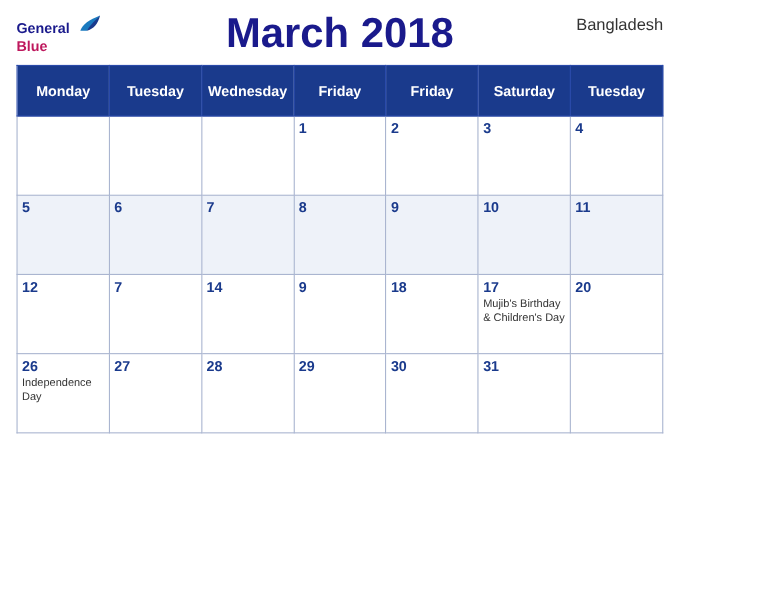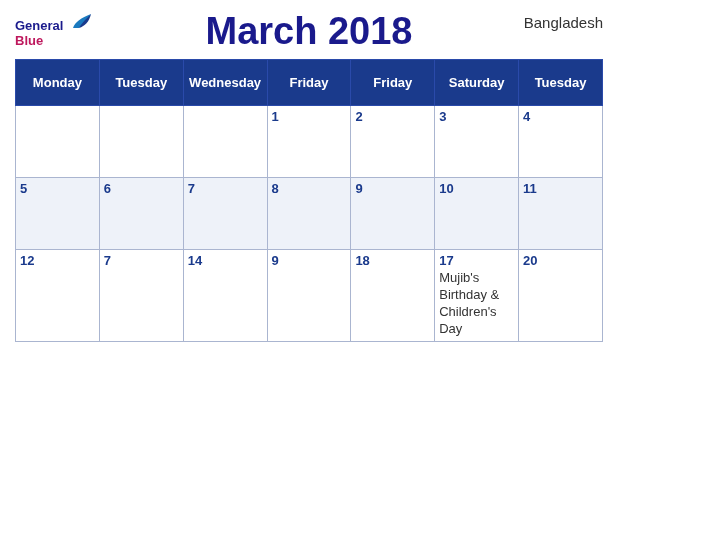--- a/index.html
+++ b/index.html
@@ -90,21 +90,21 @@
       height: 72px;
       background: #fff;
     }
     .day-number {
       font-size: 13px;
       color: #1a3a8c;
       font-weight: bold;
       display: block;
     }
     .holiday-text {
-      font-size: 13px;
+      font-size: 10px;
       color: #333;
       margin-top: 2px;
       display: block;
       line-height: 1.3;
     }
     .empty-cell {
       background: #fff;
     }
     
     .row-shade td {
@@ -204,15 +204,37 @@
             <span class="day-number">18</span>
           </td>
           <td>
             <span class="day-number">17</span>
             <span class="holiday-text">Mujib's Birthday &amp; Children's Day</span>
           </td>
           <td>
             <span class="day-number">20</span>
           </td>
         </tr>
+        <tr>
+          <td>
+            <span class="day-number">26</span>
+            <span class="holiday-text">Independence Day</span>
+          </td>
+          <td>
+            <span class="day-number">27</span>
+          </td>
+          <td>
+            <span class="day-number">28</span>
+          </td>
+          <td>
+            <span class="day-number">29</span>
+          </td>
+          <td>
+            <span class="day-number">30</span>
+          </td>
+          <td>
+            <span class="day-number">31</span>
+          </td>
+          <td class="empty-cell"></td>
+        </tr>
       </tbody>
   </table>
 </div>
 
 </body></html>

